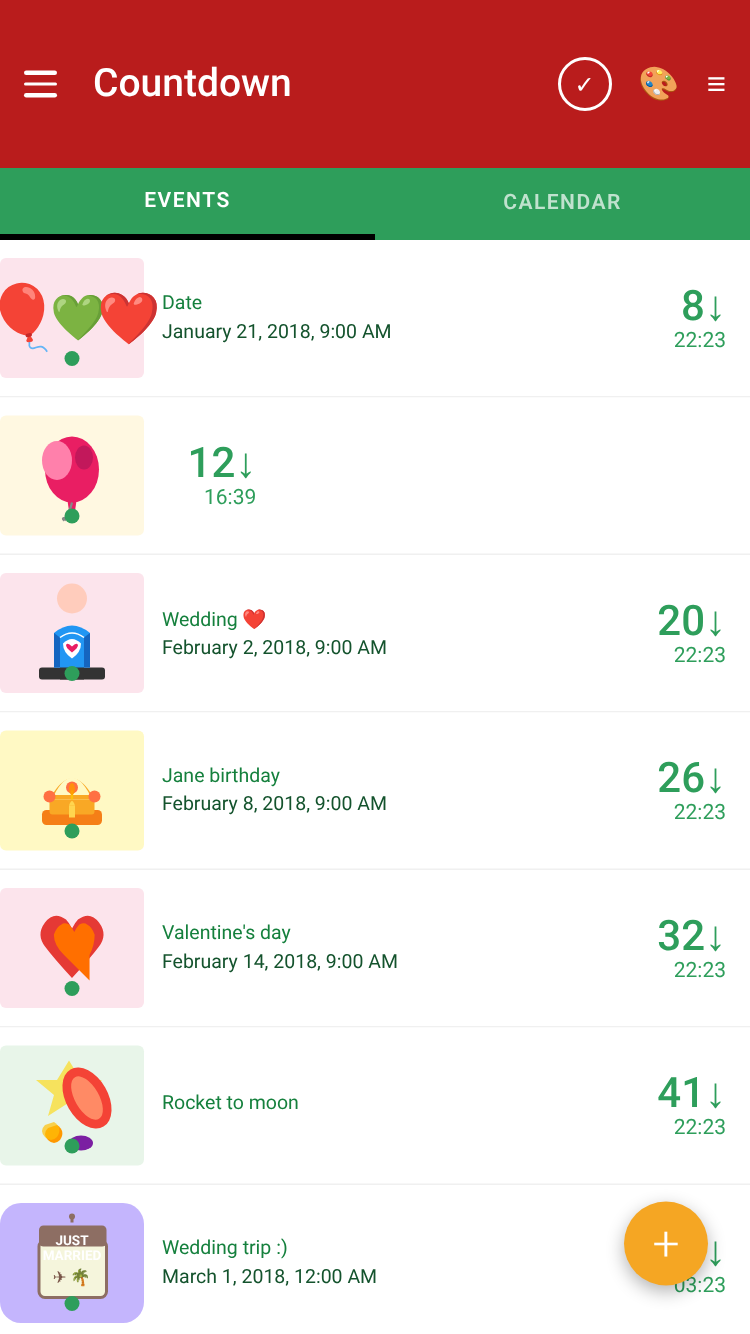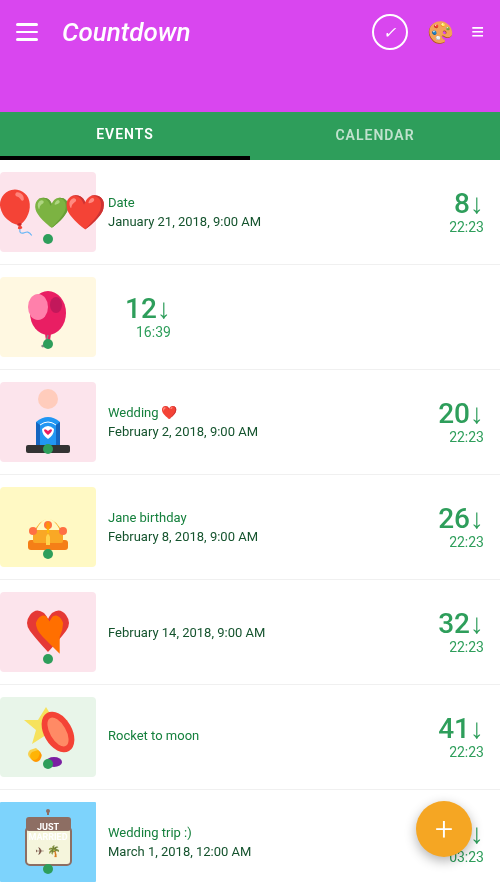--- a/index.html
+++ b/index.html
@@ -6,26 +6,26 @@
     body {
       font-family: 'Roboto', Arial, sans-serif;
       width: 500px;
       min-height: 889px;
       background: #f5f5f5;
       overflow-x: hidden;
     }
 
     
     .header {
-      background: #d946ef;
+      background: #b91c1c;
       padding: 0 16px;
       height: 112px;
       display: flex;
       flex-direction: column;
-      font-style: italic;
+      justify-content: center;
     }
     .header-top {
       display: flex;
       align-items: center;
       justify-content: space-between;
       height: 64px;
     }
     .header-title {
       color: white;
       font-size: 26px;
@@ -157,21 +157,21 @@
       z-index: 100;
     }
 
     
     .thumb-date { background: #fce4ec; border-radius: 4px; }
     .thumb-balloon { background: #fff8e1; border-radius: 4px; }
     .thumb-wedding { background: #fce4ec; border-radius: 4px; }
     .thumb-birthday { background: #fff9c4; border-radius: 4px; }
     .thumb-valentine { background: #fce4ec; border-radius: 4px; }
     .thumb-rocket { background: #e8f5e9; border-radius: 4px; }
-    .thumb-trip { background: #7dd3fc; border-radius: 1px; }
+    .thumb-trip { background: #c4b5fd; border-radius: 14px; }
 
     .hamburger-lines {
       display: flex;
       flex-direction: column;
       gap: 5px;
       cursor: pointer;
     }
     .hamburger-lines span {
       display: block;
       width: 22px;
@@ -299,20 +299,21 @@
     </div>
     <div class="event-item">
       <div class="event-thumb thumb-valentine">
         <svg width="65" height="70" viewBox="0 0 65 70">
       <path d="M32 55 Q20 42 14 34 Q8 26 14 18 Q20 10 28 16 Q30 18 32 22 Q34 18 36 16 Q44 10 50 18 Q56 26 50 34 Q44 42 32 55Z" fill="#e53935"></path>
       <path d="M42 62 Q30 50 22 42 Q14 34 14 26 Q16 20 20 18 Q22 16 26 18 Q28 20 30 24 Q32 20 34 18 Q38 16 40 18 Q44 20 46 26 Q46 34 42 42 Z" fill="#ff6f00" transform="translate(8,4) scale(0.85)"></path>
     </svg>
         <div class="dot"></div>
       </div>
       <div class="event-info">
+        <div class="event-name">Valentine's day</div>
         <div class="event-date">February 14, 2018, 9:00 AM</div>
       </div>
       <div class="event-countdown">
         <div class="countdown-days">32↓</div>
         <div class="countdown-time">22:23</div>
       </div>
     </div>
     <div class="event-item">
       <div class="event-thumb thumb-rocket">
         <svg width="65" height="70" viewBox="0 0 65 70">

